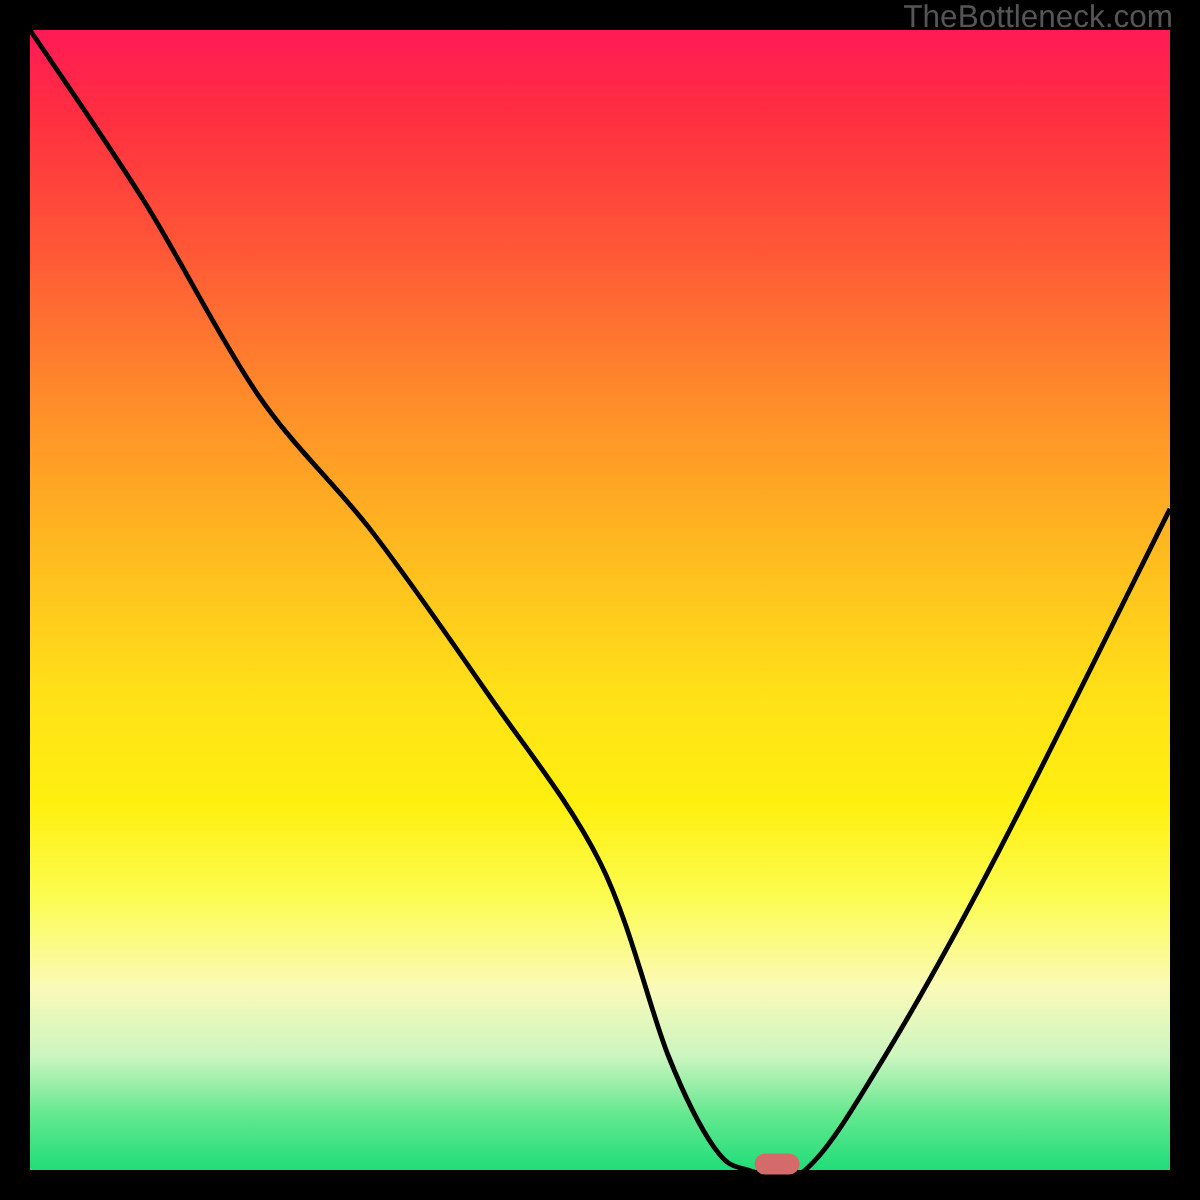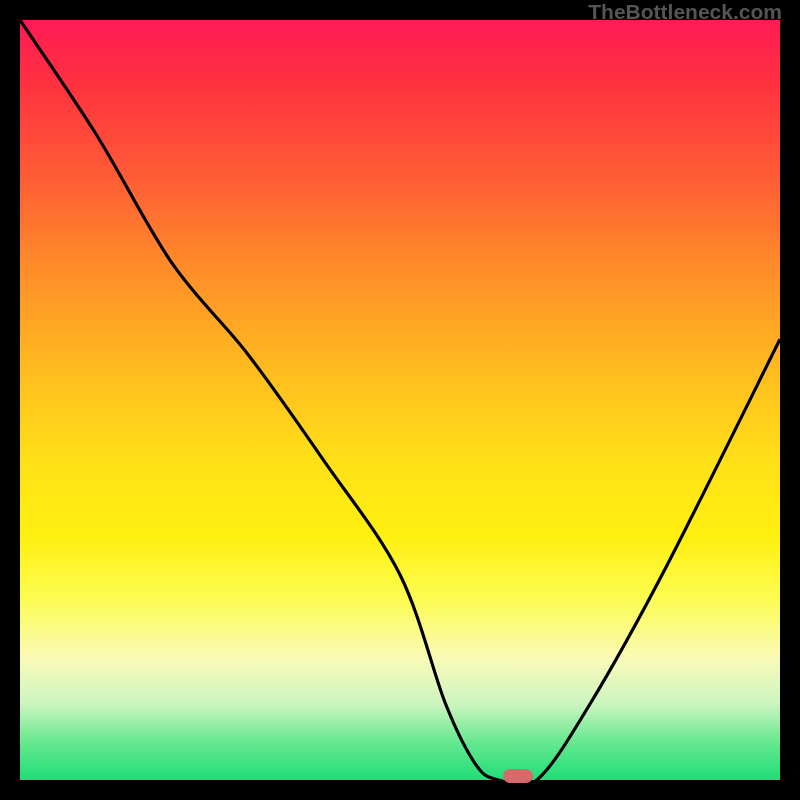--- a/index.html
+++ b/index.html
@@ -35,21 +35,21 @@
       #ccf5c0 90%,
       #66e890 95%,
       #20dd78 100%);
   }
   .watermark {
     position: absolute;
     top: 0px;
     right: 18px;
     color: #555;
     font-size: 21px;
-    font-weight: 700;
+    font-weight: 400;
     z-index: 10;
   }
   .curve-svg {
     position: absolute;
     left: 0;
     top: 0;
     width: 760px;
     height: 760px;
     z-index: 5;
   }

